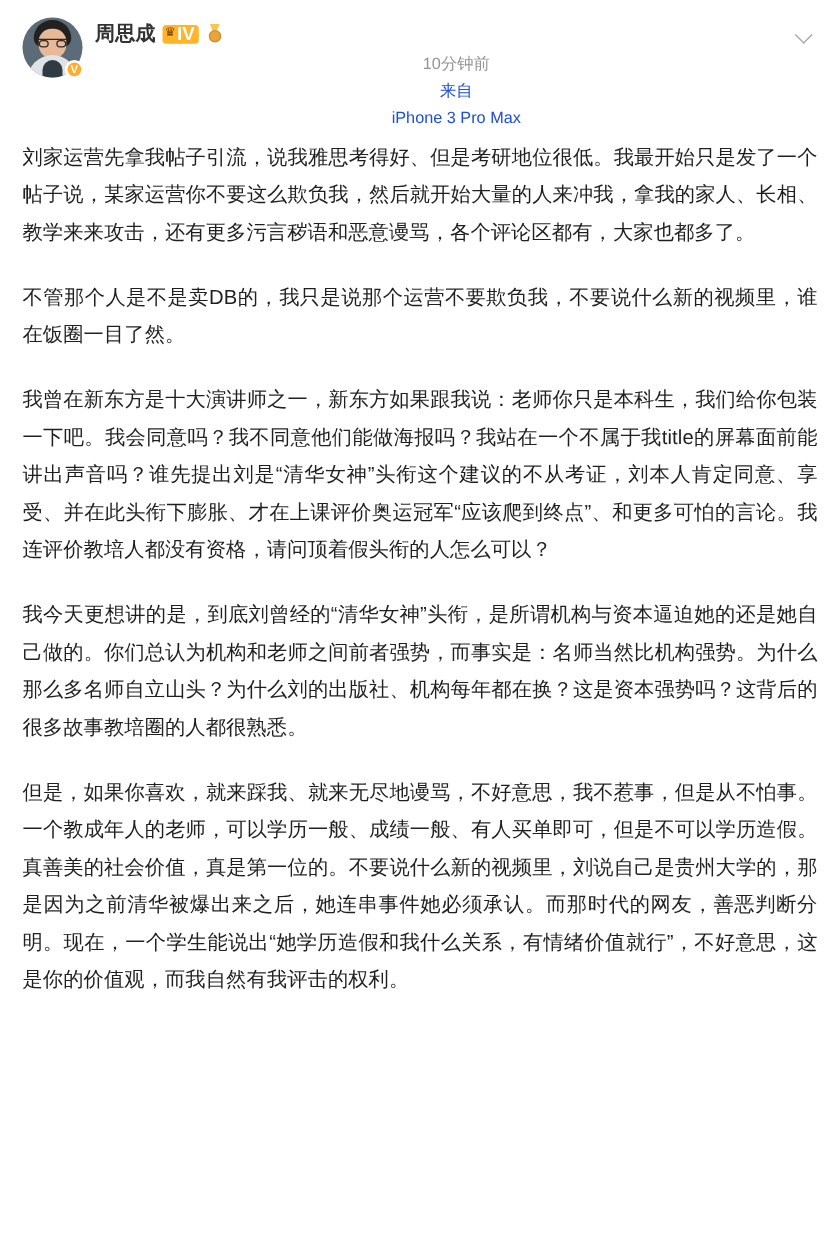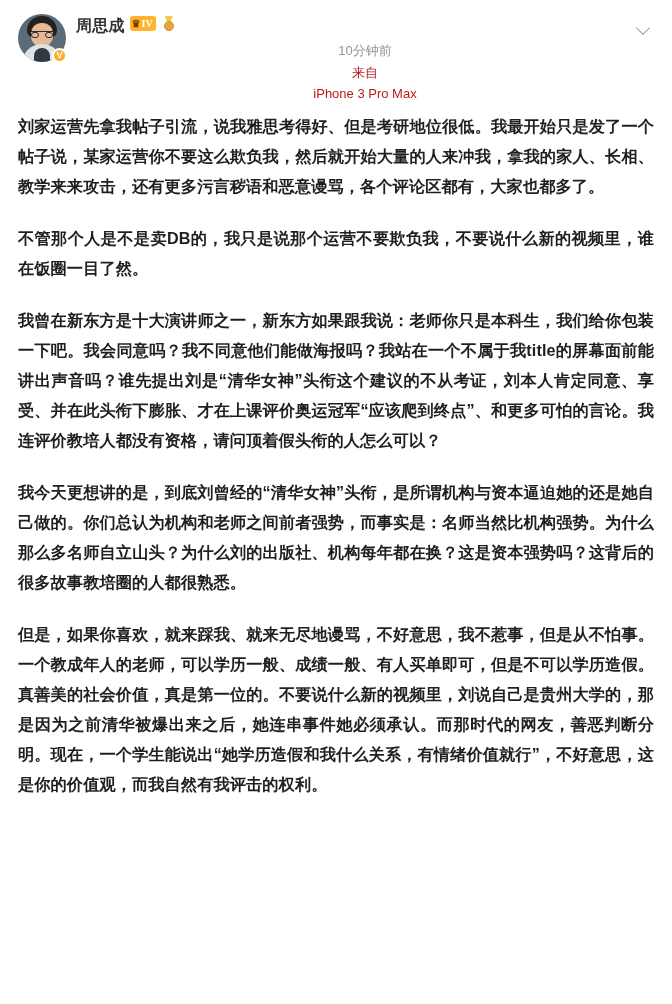--- a/index.html
+++ b/index.html
@@ -103,23 +103,23 @@
     text-align: center;
     font-weight: bold;
   }
   .meta {
     flex: 1 1 auto;
     min-width: 0;
     padding-top: 2px;
   }
   .name-row {
     display: flex;
+    align-items: center;
     gap: 5px;
     height: 22px;
-    font-family: Liberation Serif, serif;
   }
   .uname {
     font-size: 16px;
     font-weight: bold;
     color: #333;
     letter-spacing: 0.2px;
   }
   .badge-crown {
     display: inline-flex;
     align-items: center;
@@ -131,21 +131,21 @@
     font-size: 10px;
     font-weight: bold;
     gap: 1px;
   }
   .badge-crown .crown {
     font-size: 10px;
     line-height: 10px;
     color: #7a3d00;
   }
   .badge-crown .lvl {
-    font-size: 10px;
+    font-size: 15px;
     color: #fff;
     background: transparent;
     font-weight: bold;
   }
   .badge-medal {
     width: 16px; height: 16px;
     display: inline-block;
     position: relative;
   }
   .badge-medal .m-top {
@@ -165,21 +165,21 @@
   .sub-row {
     margin-top: 4px;
     font-size: 13px;
     color: #939393;
     display: flex;
     align-items: center;
     gap: 4px;
     flex-direction: column;
   }
   .sub-row .src {
-    color: #b91c1c;
+    color: #1d4ed8;
   }
   .chevron {
     position: absolute;
     right: 2px;
     top: 6px;
     width: 16px;
     height: 16px;
     cursor: pointer;
   }
   .chevron:before {
@@ -194,21 +194,20 @@
   
   .content {
     font-size: 16.2px;
     line-height: 30px;
     color: #1f1f1f;
     letter-spacing: 0.1px;
     text-align: justify;
   }
   .content p {
     margin: 0 0 22px 0;
-    font-weight: bold;
   }
   .content p:last-child {
     margin-bottom: 0;
   }
 </style>
 </head>
 <body>
 
 <div class="post">
 

